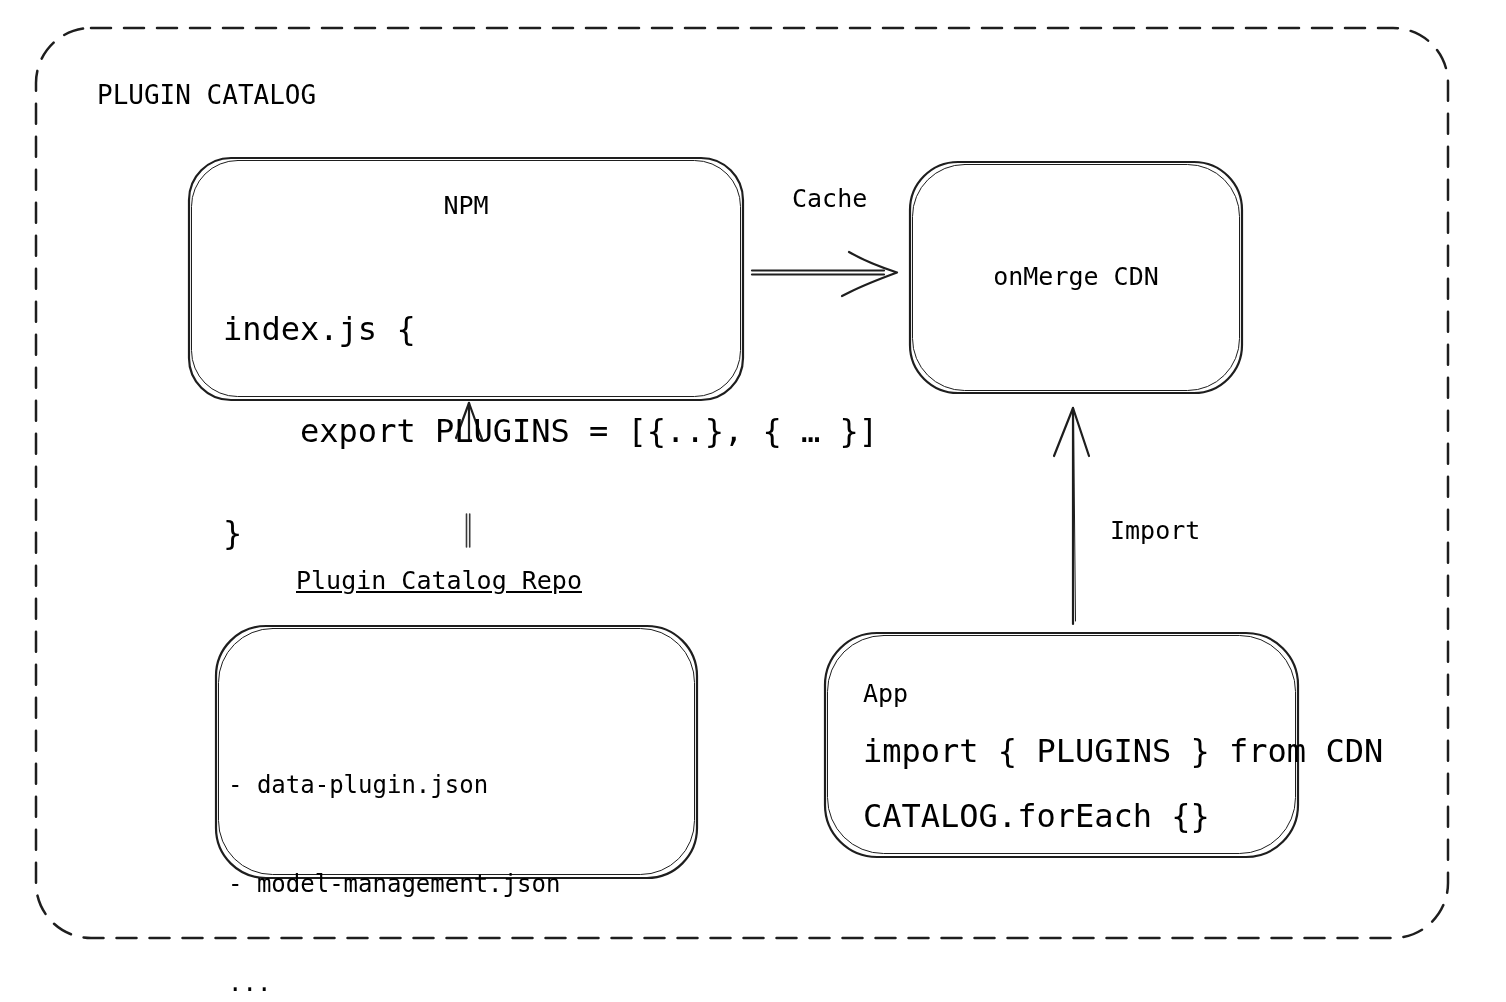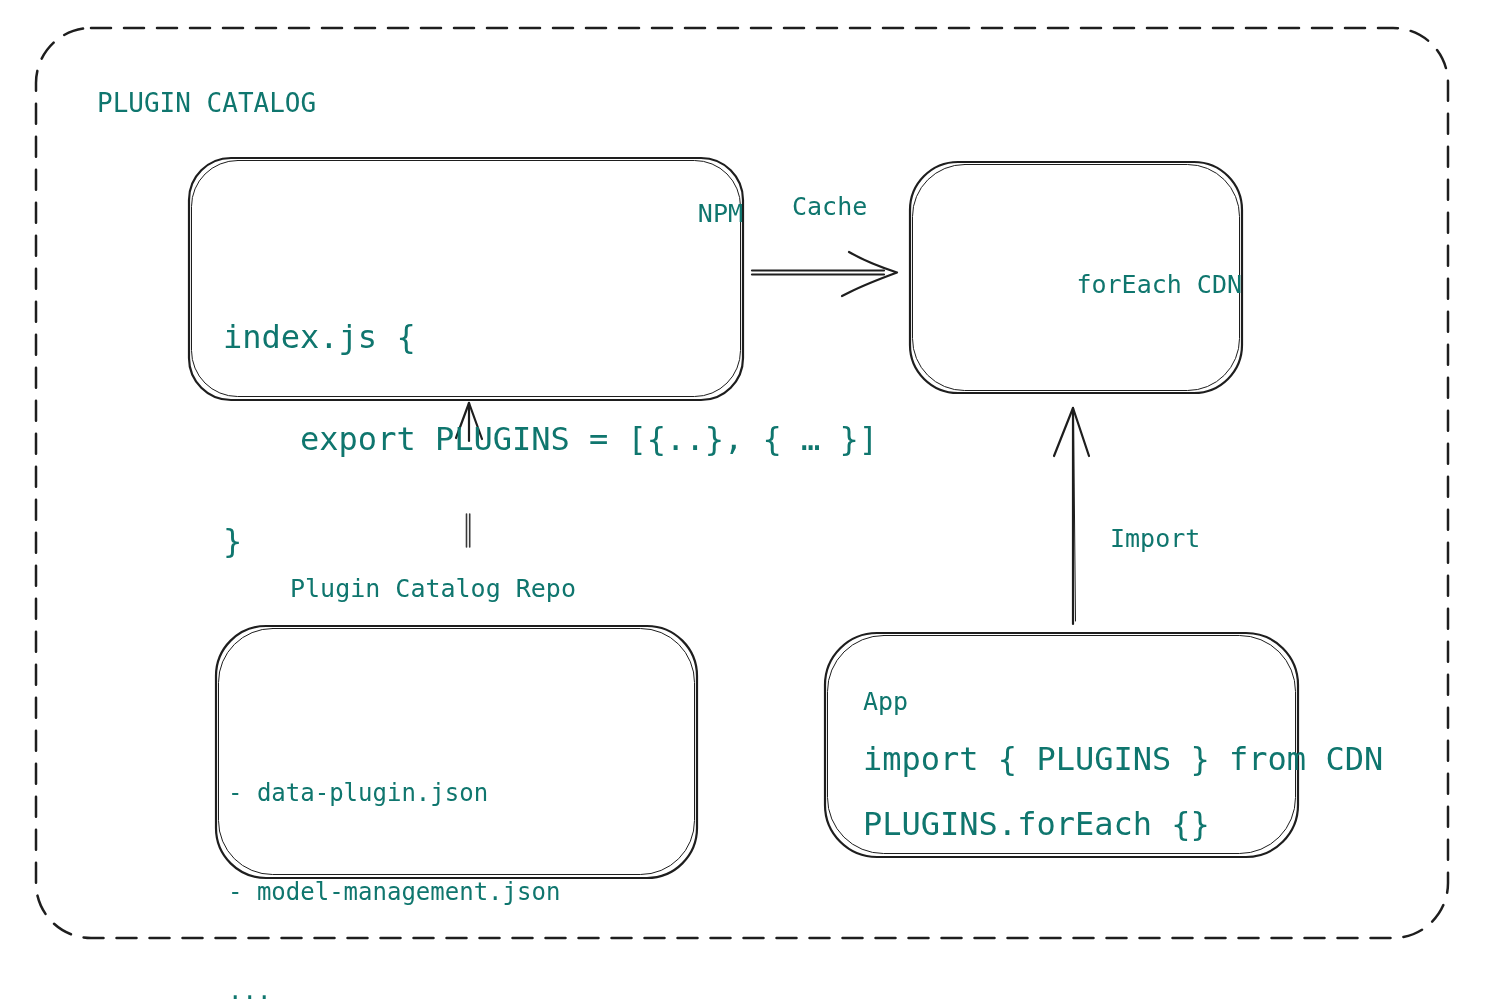--- a/index.html
+++ b/index.html
@@ -22,28 +22,27 @@
     stroke-width: 2.2;
     stroke-linecap: round;
     stroke-linejoin: round;
   }
   .layer .thin { stroke-width: 1; }
   .layer .boundary { stroke-width: 2.5; stroke-dasharray: 20 13; }
   .layer .seg { stroke: #3a3a3a; stroke-width: 1.6; }
   .txt {
     position: absolute;
     white-space: pre;
-    color: #0f766e;
-    margin-top: 8px;
+    color: #000000;
   }
   .fs26 { font-size: 26px; line-height: 30px; }
   .fs25 { font-size: 25px; line-height: 30px; }
   .code { font-size: 32px; line-height: 34px; }
   .files { font-size: 24px; line-height: 33px; }
-  .center { text-align: right; }
+  .center { text-align: center; }
   .lh31 { line-height: 31px; }
 </style>
 </head>
 <body>
 
 <div class="canvas">
 
   <svg class="layer" width="1506" height="1002" viewBox="0 0 1506 1002">
 
     <rect class="boundary" x="36" y="28" width="1412" height="910" rx="55"></rect>
@@ -94,31 +93,31 @@
 
   <div class="txt fs25 center" style="left:189px; top:191px; width:554px;">NPM</div>
   <div class="txt code" style="left:223px; top:244px;">
     <div>index.js {</div>
     <div>    export PLUGINS = [{..}, { … }]</div>
     <div>}</div>
   </div>
 
   <div class="txt fs25" style="left:792px; top:184px;">Cache</div>
 
-  <div class="txt fs25 center" style="left:910px; top:262px; width:332px;">forEach CDN</div>
+  <div class="txt fs25 center" style="left:910px; top:262px; width:332px;">onMerge CDN</div>
 
   <div class="txt fs25 lh31 center" style="left:340px; top:444px; width:260px;">
   </div>
 
-  <div class="txt fs25" style="left:290px; top:566px;">Plugin Catalog Repo</div>
+  <div class="txt fs25" style="left:296px; top:566px;text-decoration:underline;">Plugin Catalog Repo</div>
   <div class="txt files" style="left:228px; top:703px;">
     <div>- data-plugin.json</div>
     <div>- model-management.json</div>
     <div>...</div>
   </div>
 
   <div class="txt fs25" style="left:863px; top:679px;">App</div>
   <div class="txt code" style="left:863px; top:734px;">import { PLUGINS } from CDN</div>
-  <div class="txt code" style="left:863px; top:799px;">PLUGINS.forEach {}</div>
+  <div class="txt code" style="left:863px; top:799px;">CATALOG.forEach {}</div>
 
   <div class="txt fs25" style="left:1110px; top:516px;">Import</div>
 
 </div>
 
 </body></html>

